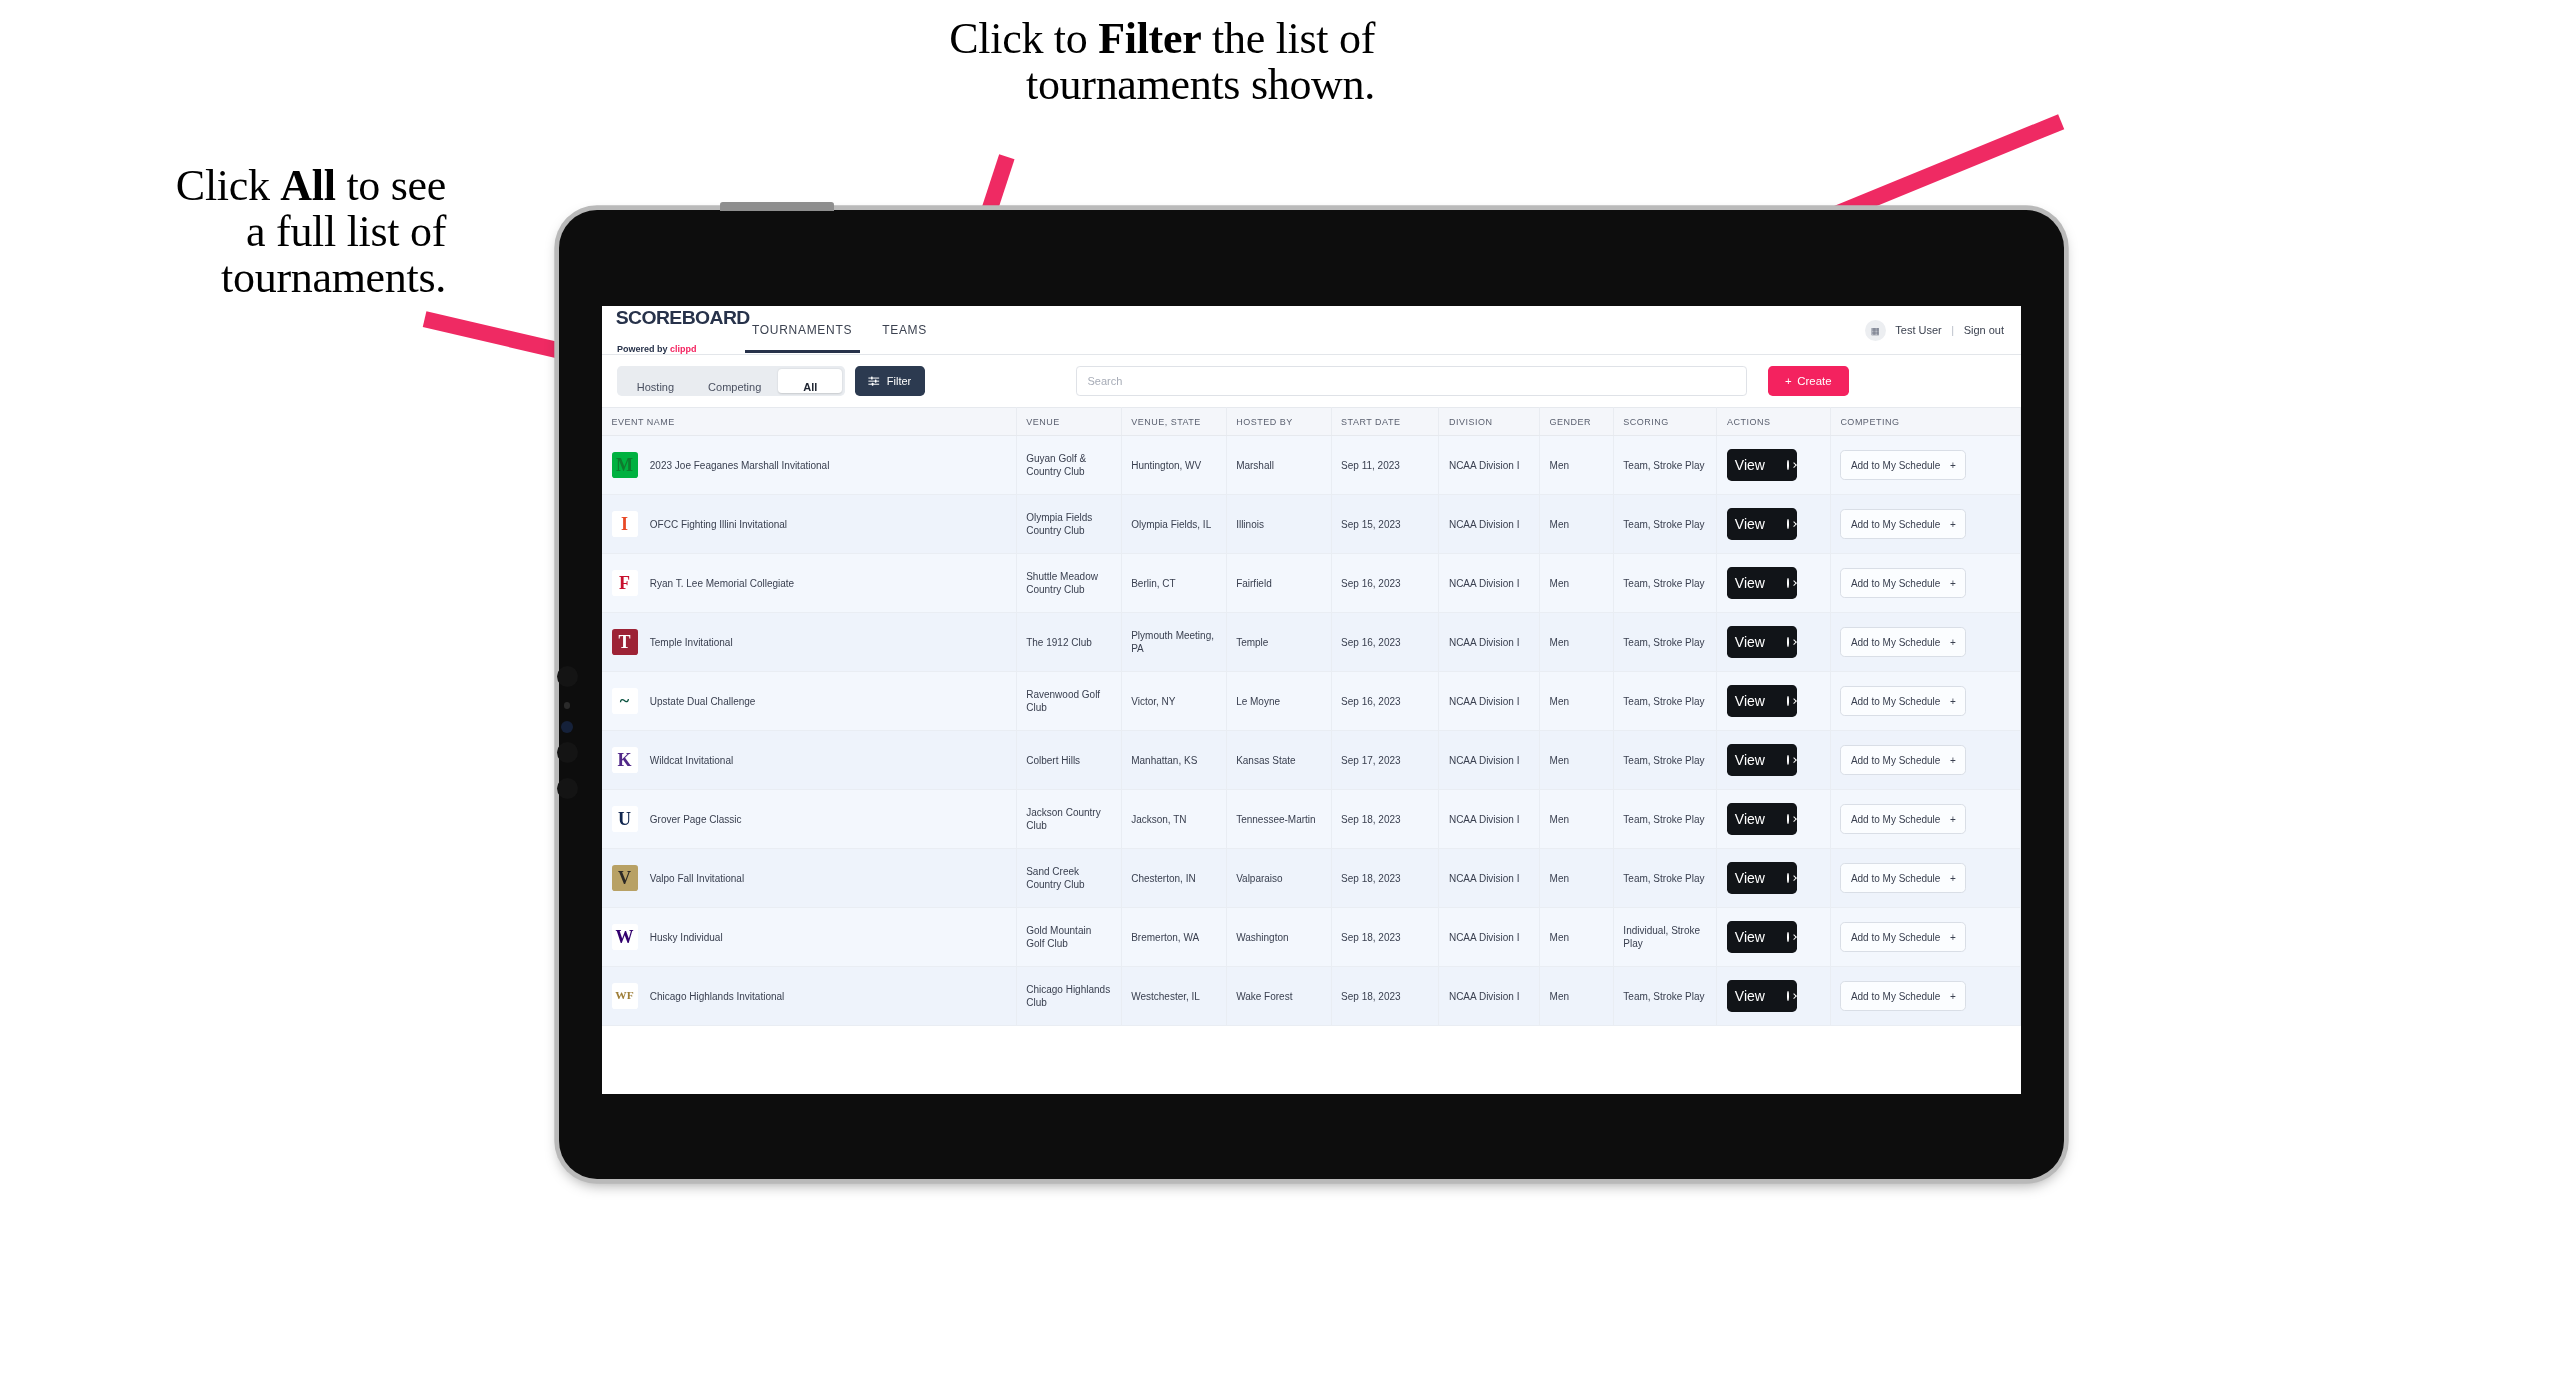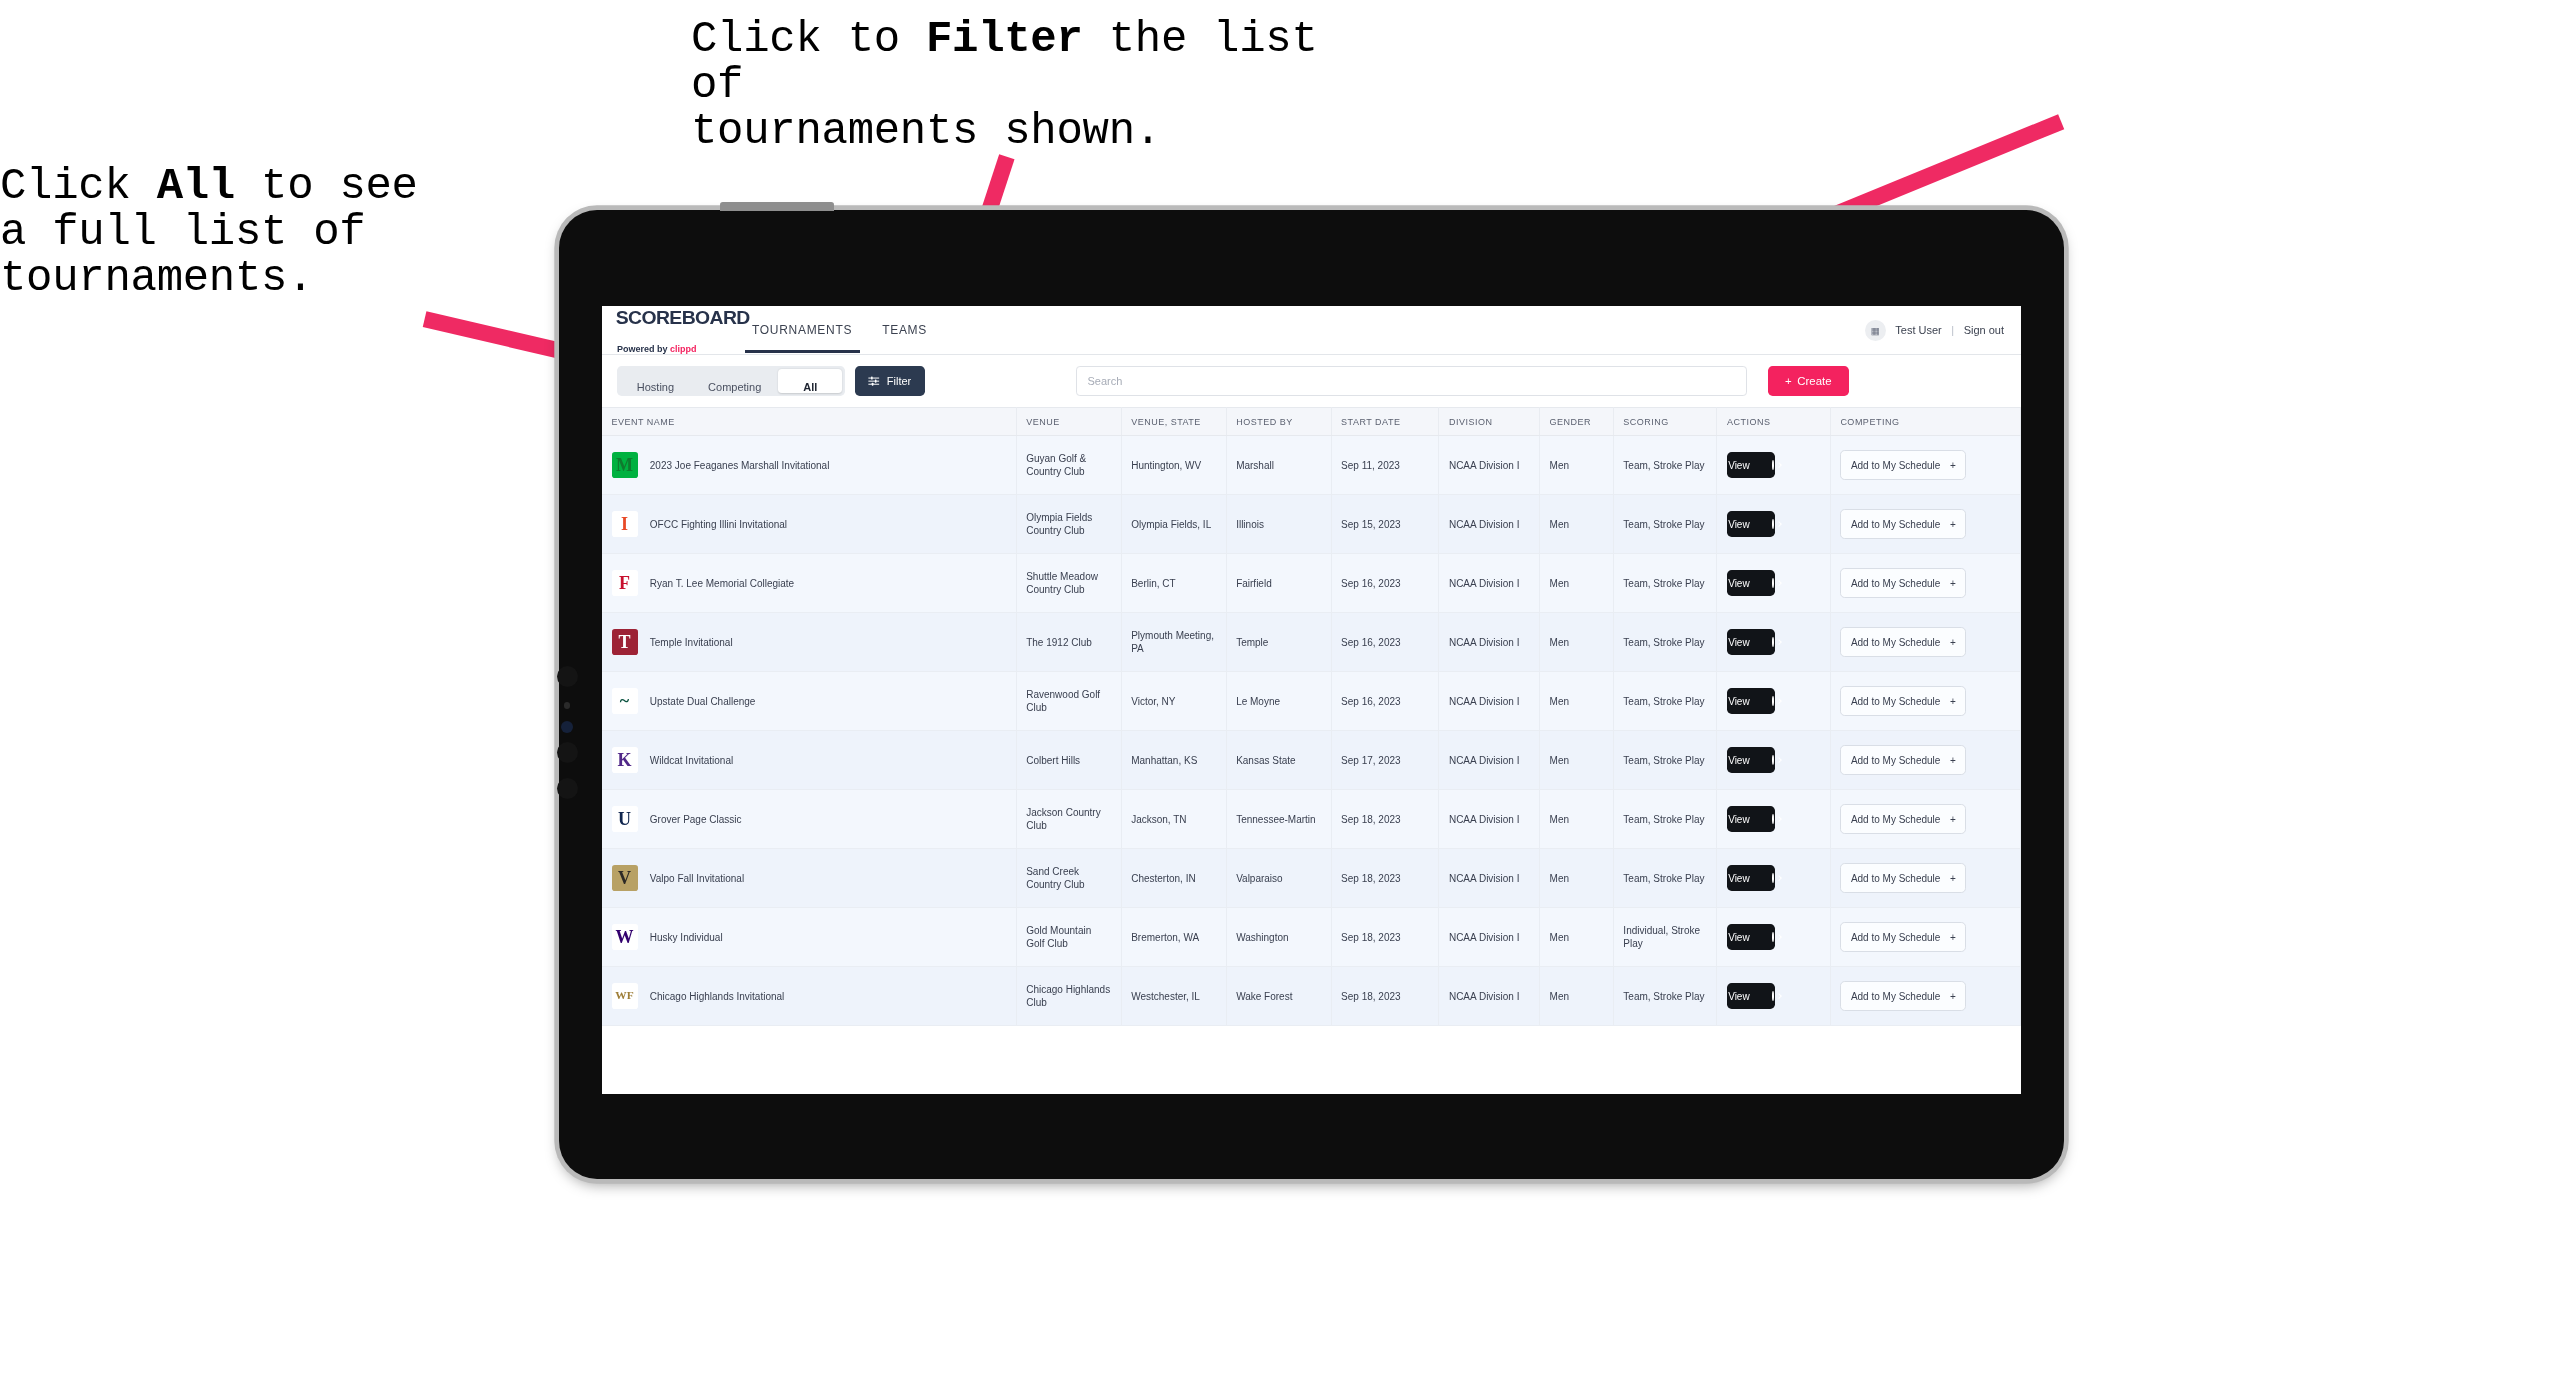--- a/index.html
+++ b/index.html
@@ -7,27 +7,28 @@
     width: 2576px; height: 1386px;
     background: #ffffff;
     font-family: "Liberation Sans", sans-serif;
     overflow: hidden;
   }
   #stage { position: relative; width: 2576px; height: 1386px; background:#fff; }
 
   
   .anno {
     position: absolute;
-    font-family: Liberation Mono, monospace;
+    font-family: Liberation Serif, serif;
     font-size: 44px;
     line-height: 1.05;
     color: #000;
     font-weight: 400;
     letter-spacing: -0.3px;
     white-space: pre-line;
+    text-align: right;
   }
   .anno b { font-weight: 700; }
   #anno-all     { left: 0px;    top: 163px; width: 446px; }
   #anno-filter  { left: 691px;  top: 16px;  width: 684px; }
   #anno-search  { left: 2084px; top: 74px;  width: 446px; }
 
   .arrow-layer { position:absolute; left:0; top:0; width:2576px; height:1386px; pointer-events:none; }
 
   
   #tablet {
@@ -146,22 +147,22 @@
   td.evt { display: table-cell; }
   .evtinner { display:flex; align-items:center; gap:12.3px; }
   .logo {
     width:26px;height:26px;flex:0 0 26px;
     display:flex;align-items:center;justify-content:center;
     font-weight:900; font-size:18px; border-radius:2.8px;
     font-family:"Liberation Serif", serif; line-height:1;
   }
   .view-btn {
     background:#111418; color:#fff; border-radius:4.7px;
-    font-size:10px; padding:6.6px 11.4px; display:inline-flex;
-    align-items:center; gap:22px; cursor:pointer; width:48px;
+    font-size:14px; padding:6.6px 11.4px; display:inline-flex;
+    align-items:center; gap:22px; cursor:pointer; width:70px;
     justify-content:center;
   }
   .circ { display:inline-block; width:10.4px; height:10.4px; border:1.1px solid #fff;
           border-radius:50%; position:relative; }
   .circ::after{ content:""; position:absolute; left:4.1px; top:1.9px; width:3.2px;height:3.2px;
                 border-right:1.1px solid #fff; border-bottom:1.1px solid #fff;
                 transform:rotate(-45deg); }
   .add-btn {
     background:#fbfdff; border:0.9px solid #d9dee6; border-radius:4.7px;
     font-size:10px; color:#3a4050; padding:7.6px 9.5px;

